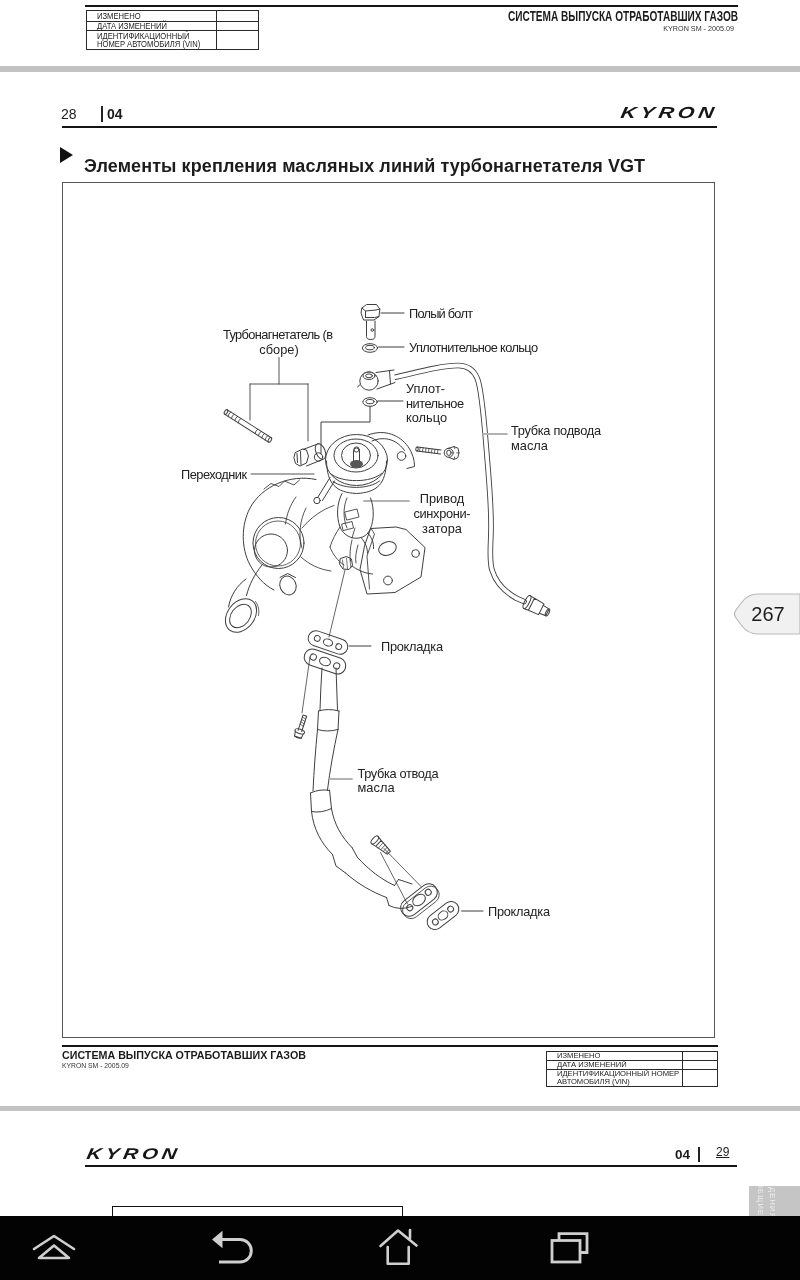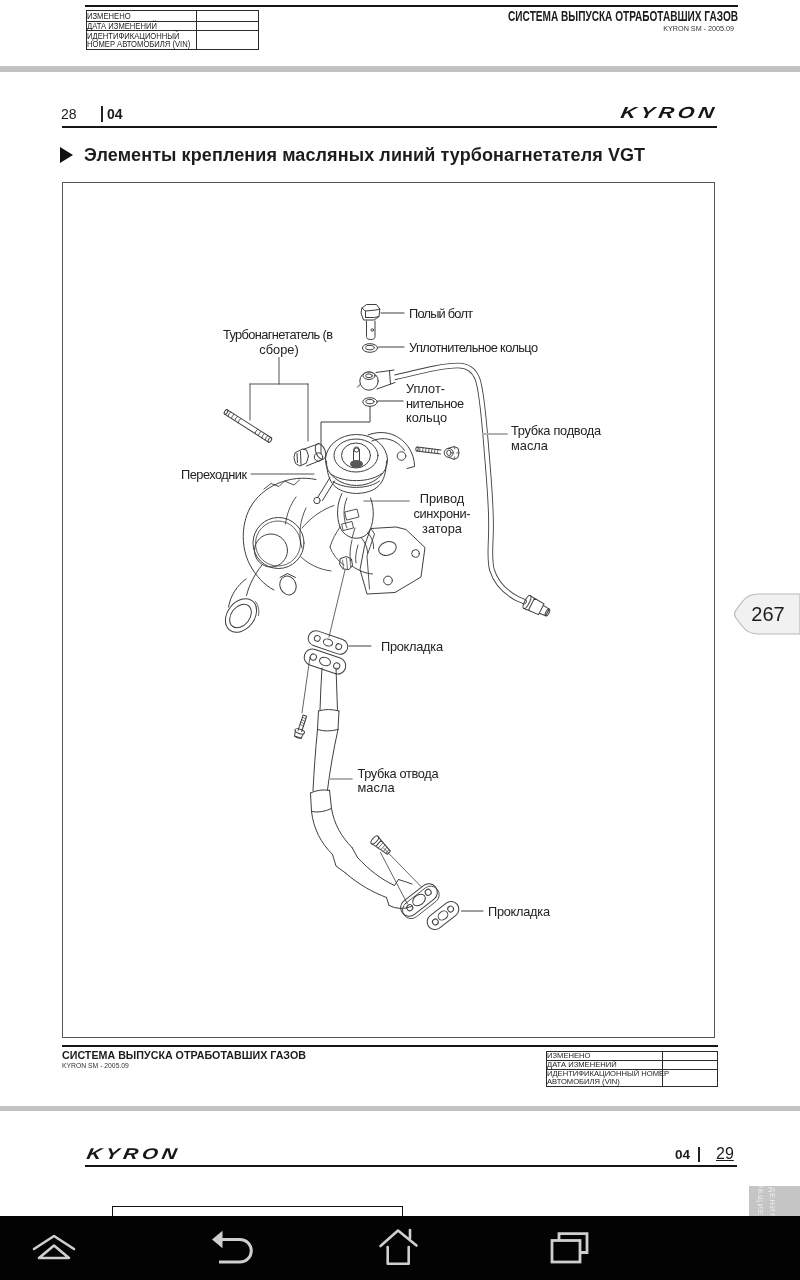--- a/index.html
+++ b/index.html
@@ -1,21 +1,21 @@
 <!DOCTYPE html>
 <html><head>
 <meta charset="utf-8">
 <style>
   html,body{margin:0;padding:0;}
   body{width:800px;height:1280px;background:#fff;overflow:hidden;position:relative;
        font-family:"Liberation Sans", sans-serif;color:#1c1c1c;}
   .abs{position:absolute;}
   .b{font-weight:bold;}
   .tbl{position:absolute;border-collapse:collapse;table-layout:fixed;}
-  .tbl td{border:1px solid #2a2a2a;padding:0 0;vertical-align:middle;line-height:1.0;}
+  .tbl td{border:1px solid #2a2a2a;padding:0 10px;vertical-align:middle;line-height:1.0;}
   .kyron{font-style:italic;font-weight:bold;color:#161616;}
 </style>
 </head>
 <body>
 
 <div class="abs" style="left:85px;top:5px;width:653px;height:2px;background:#151515;"></div>
 
 <table class="tbl" style="left:86px;top:10px;width:173px;font-size:8.3px;">
   <tbody>
       <tr style="height:10.5px;">
@@ -44,21 +44,21 @@
 <div class="abs" style="left:100.5px;top:106px;width:2px;height:15.5px;background:#222;"></div>
 
 <div class="abs b" style="left:107px;top:106px;font-size:14px;">04</div>
 
 <div class="abs kyron" style="left:621px;top:104px;font-size:16px;letter-spacing:3px;transform:skewX(-10deg) scaleX(1.33);transform-origin:0 50%;">KYRON</div>
 
 <div class="abs" style="left:62px;top:126px;width:655px;height:2px;background:#151515;"></div>
 
 <div class="abs" style="left:60px;top:147px;width:0;height:0;border-left:13px solid #111;border-top:8px solid transparent;border-bottom:8px solid transparent;"></div>
 
-<div class="abs b" style="left:84px;top:145px;font-size:18px;letter-spacing:.1px;">Элементы крепления масляных линий турбонагнетателя VGT</div>
+<div class="abs b" style="left:84px;top:156px;font-size:18px;letter-spacing:.1px;">Элементы крепления масляных линий турбонагнетателя VGT</div>
 
 <div class="abs" style="left:62px;top:182px;width:651px;height:854px;border:1px solid #555;"></div>
 
 <svg class="abs" style="left:0;top:0;" width="800" height="1280" viewBox="0 0 800 1280" font-family="Liberation Sans, sans-serif" font-size="12.8px" fill="none" stroke="#3f3f3f" stroke-width="1" stroke-linecap="round" stroke-linejoin="round">
 
   <g>
     <path d="M362,308 L366.5,304.5 L376.5,304.5 L379.8,309 L379,316.5 L374,320 L363.5,320 L361.2,313.5 Z"></path>
     <path d="M362,308 L365.5,311 L365.5,317.5 M365.5,311 L376,310 L379.8,309 M365.5,317.5 L374.5,317.5 L379,316.5"></path>
     <path d="M366.5,321 L366.5,336.5 Q366.5,339.5 370.8,339.5 Q375,339.5 375,336.5 L375,321"></path>
     <circle cx="372.3" cy="330" r="1.3"></circle>
@@ -324,21 +324,21 @@
 </svg>
 
 <div class="abs" style="left:0;top:1106px;width:800px;height:5px;background:#c2c2c2;"></div>
 
 <div class="abs kyron" style="left:87px;top:1144.5px;font-size:15.5px;letter-spacing:3px;transform:skewX(-10deg) scaleX(1.32);transform-origin:0 50%;">KYRON</div>
 
 <div class="abs b" style="left:675px;top:1147px;font-size:13.5px;">04</div>
 
 <div class="abs" style="left:697.5px;top:1147px;width:2px;height:14.5px;background:#222;"></div>
 
-<div class="abs" style="left:716px;top:1145px;font-size:16px;text-decoration:underline;">29</div>
+<div class="abs" style="left:716px;top:1145px;font-size:12px;text-decoration:underline;">29</div>
 
 <div class="abs" style="left:85px;top:1165px;width:652px;height:2px;background:#151515;"></div>
 
 <div class="abs" style="left:112px;top:1206px;width:289px;height:70px;border:1.5px solid #111;"></div>
 
 <div class="abs" style="left:749px;top:1186px;width:51px;height:30px;background:#c5c5c5;overflow:hidden;">
   <span style="position:absolute;left:16px;top:-4px;display:inline-block;white-space:nowrap;transform:rotate(90deg);transform-origin:0 0;font-size:7.5px;line-height:9px;color:#ededed;letter-spacing:1.2px;">ОБЩИЕ</span>
   <span style="position:absolute;left:28px;top:-18px;display:inline-block;white-space:nowrap;transform:rotate(90deg);transform-origin:0 0;font-size:7.5px;line-height:9px;color:#ededed;letter-spacing:1.2px;">СВЕДЕНИЯ</span>
 </div>
 

